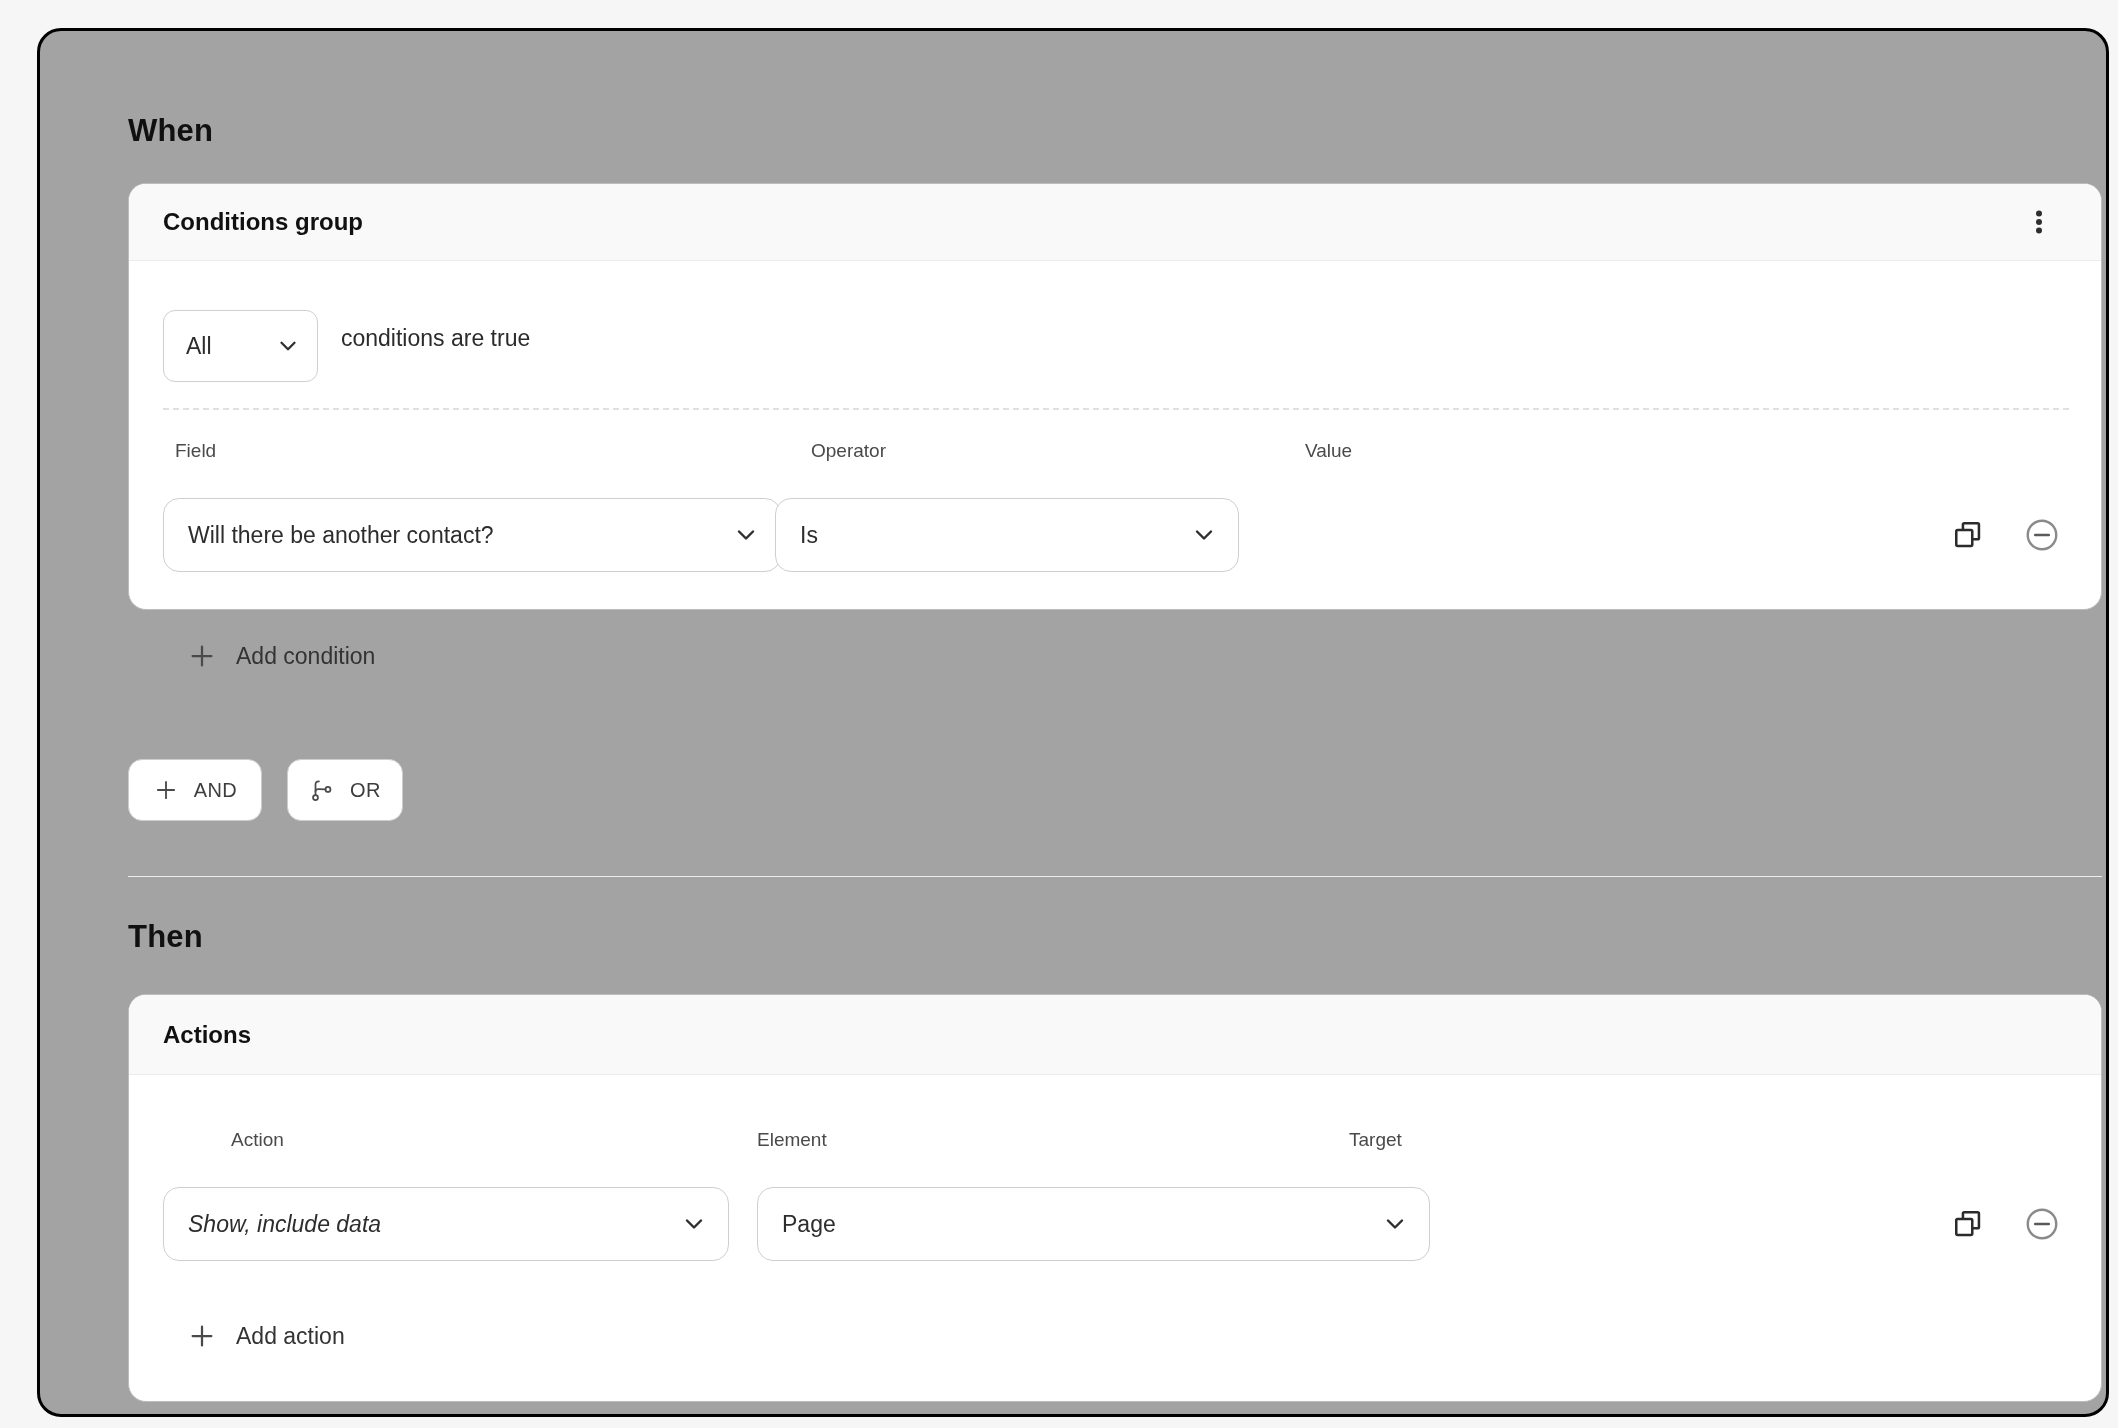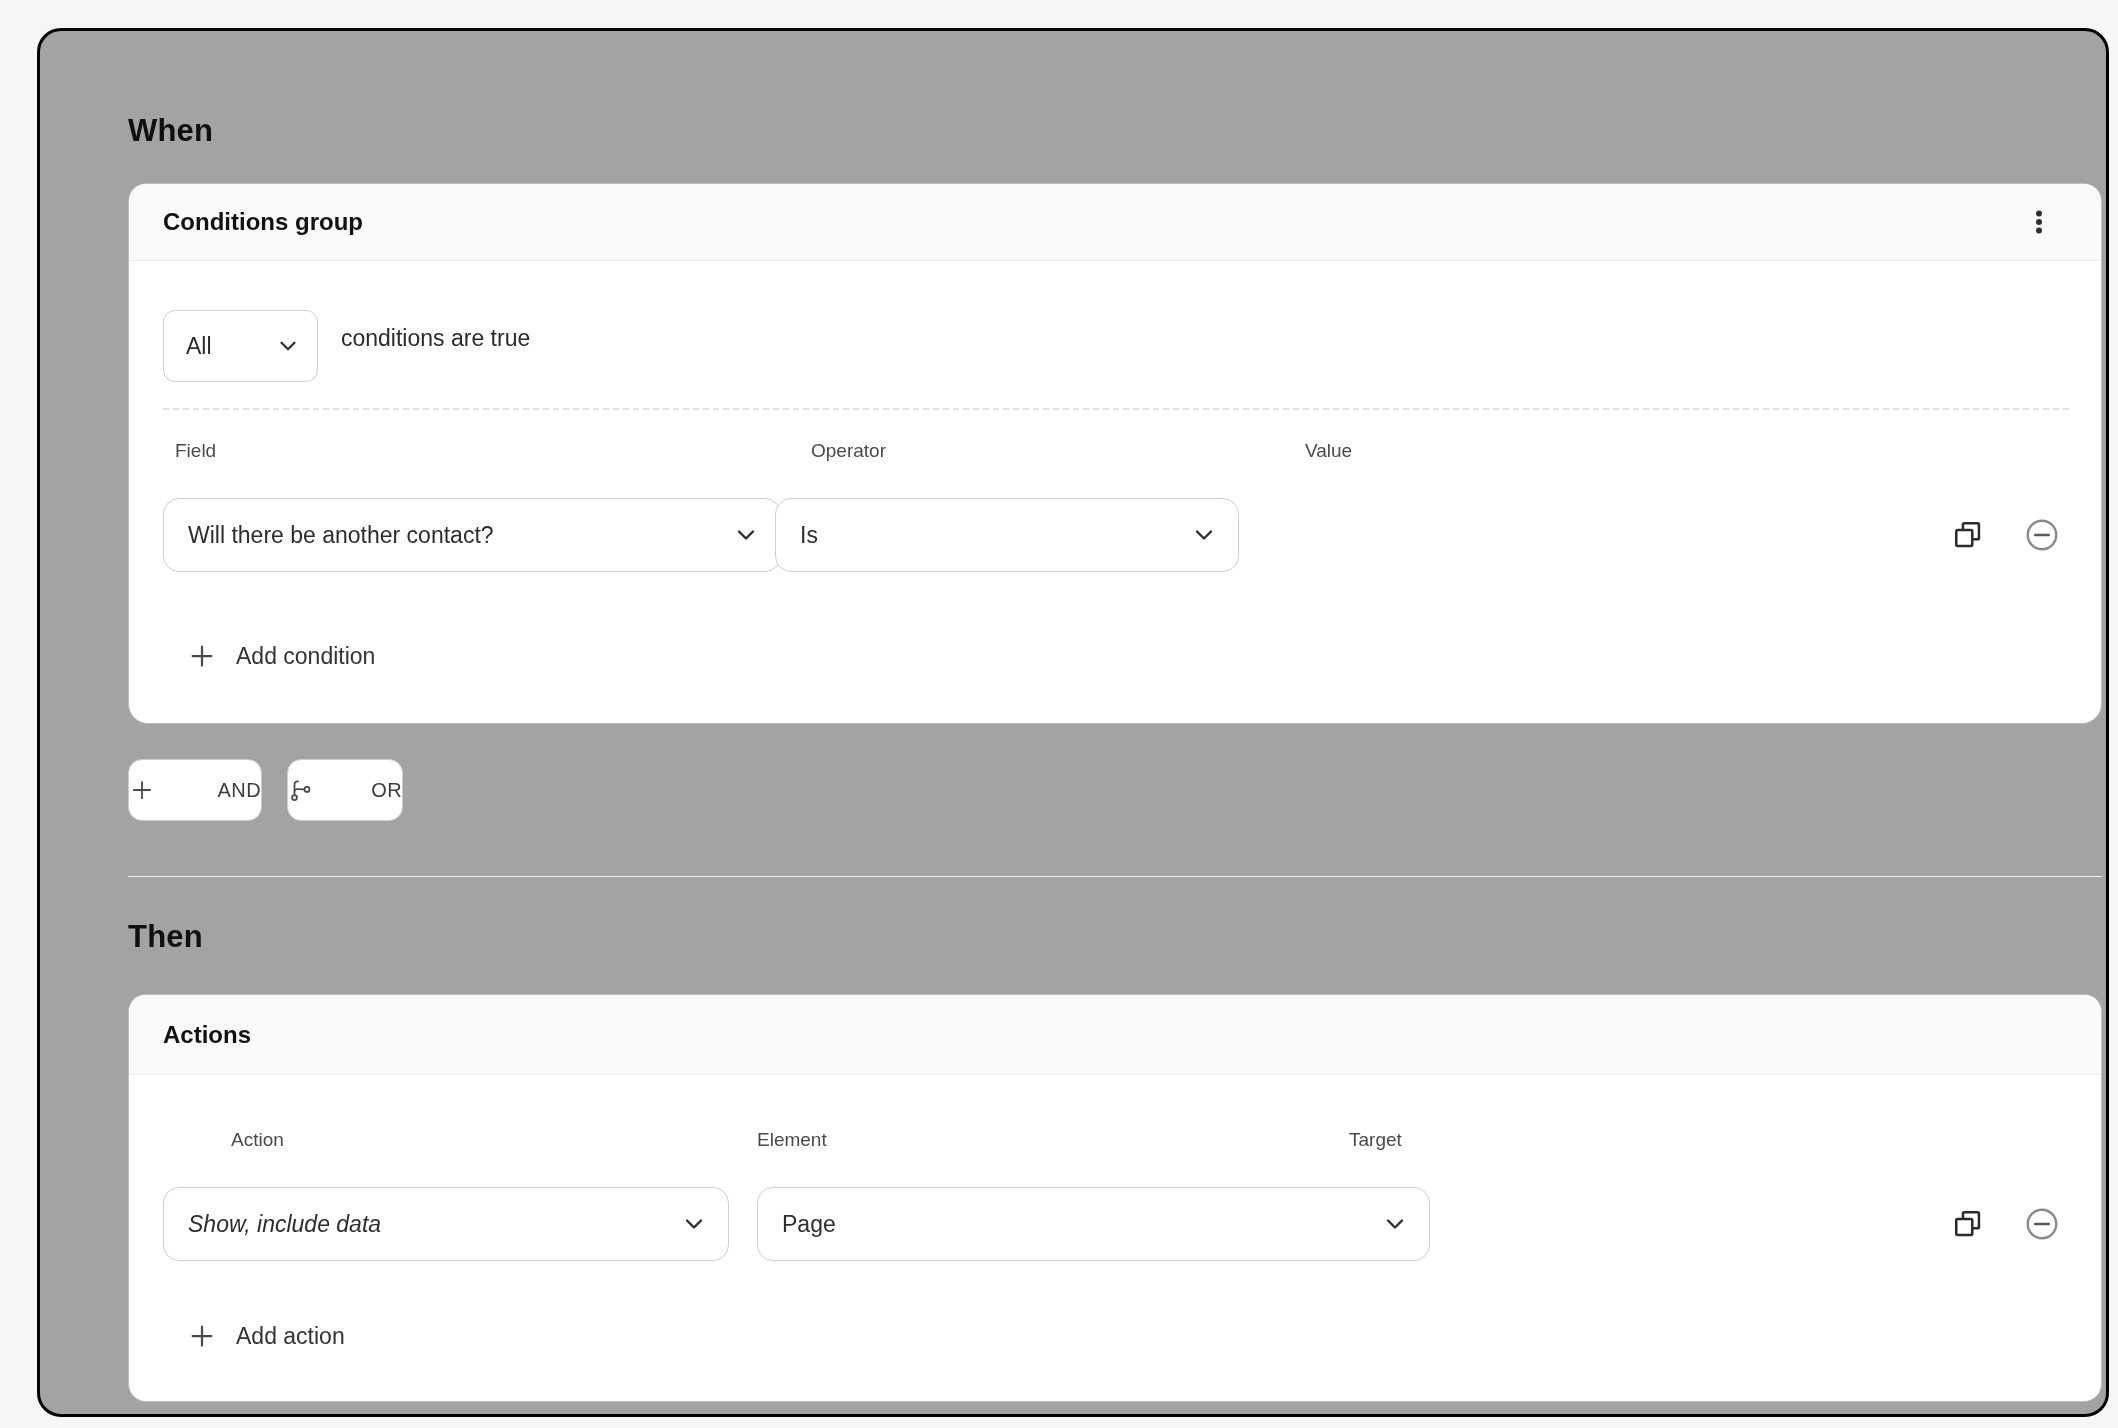--- a/index.html
+++ b/index.html
@@ -25,21 +25,21 @@
   }
   .heading-when { left: 88px; top: 82px; }
   .heading-then { left: 88px; top: 888px; }
 
   .group-card {
     position: absolute; left: 88px; width: 1974px;
     background: #fff;
     border: 1.5px solid #bcbcbc;
     border-radius: 18px;
   }
-  .cond-card { top: 152px; height: 541px; border-radius: 20px; }
+  .cond-card { top: 152px; height: 427px; }
   .act-card  { top: 963px; height: 408px; }
 
   .group-header {
     position: absolute; left: 0; right: 0; top: 0;
     background: #f9f9f9;
     border-bottom: 1px solid #ececec;
     border-radius: 16px 16px 0 0;
     display: flex; align-items: center; justify-content: space-between;
     padding: 0 40px 0 34px;
   }
@@ -132,21 +132,21 @@
     background: transparent; border: none; cursor: pointer;
     font-family: inherit;
     font-size: 23px; color: #333;
   }
   .cond-card .add-btn { left: 58px; top: 448px; height: 48px; }
   .act-card  .add-btn { left: 58px; top: 317px; height: 48px; }
 
   .logic-row { position: absolute; left: 88px; top: 728px; display: flex; gap: 25px; }
   .logic-btn {
     height: 62px;
-    display: flex; align-items: center; justify-content: space-between; gap: 15px;
+    display: flex; align-items: center; justify-content: center; gap: 15px;
     background: #fff;
     border: 1.5px solid #cdcdcd;
     border-radius: 14px;
     font-family: inherit;
     font-size: 20px; color: #3d3d3d; letter-spacing: 0.4px;
     cursor: pointer;
   }
   .and-btn { width: 134px; }
   .or-btn  { width: 116px; }
 

